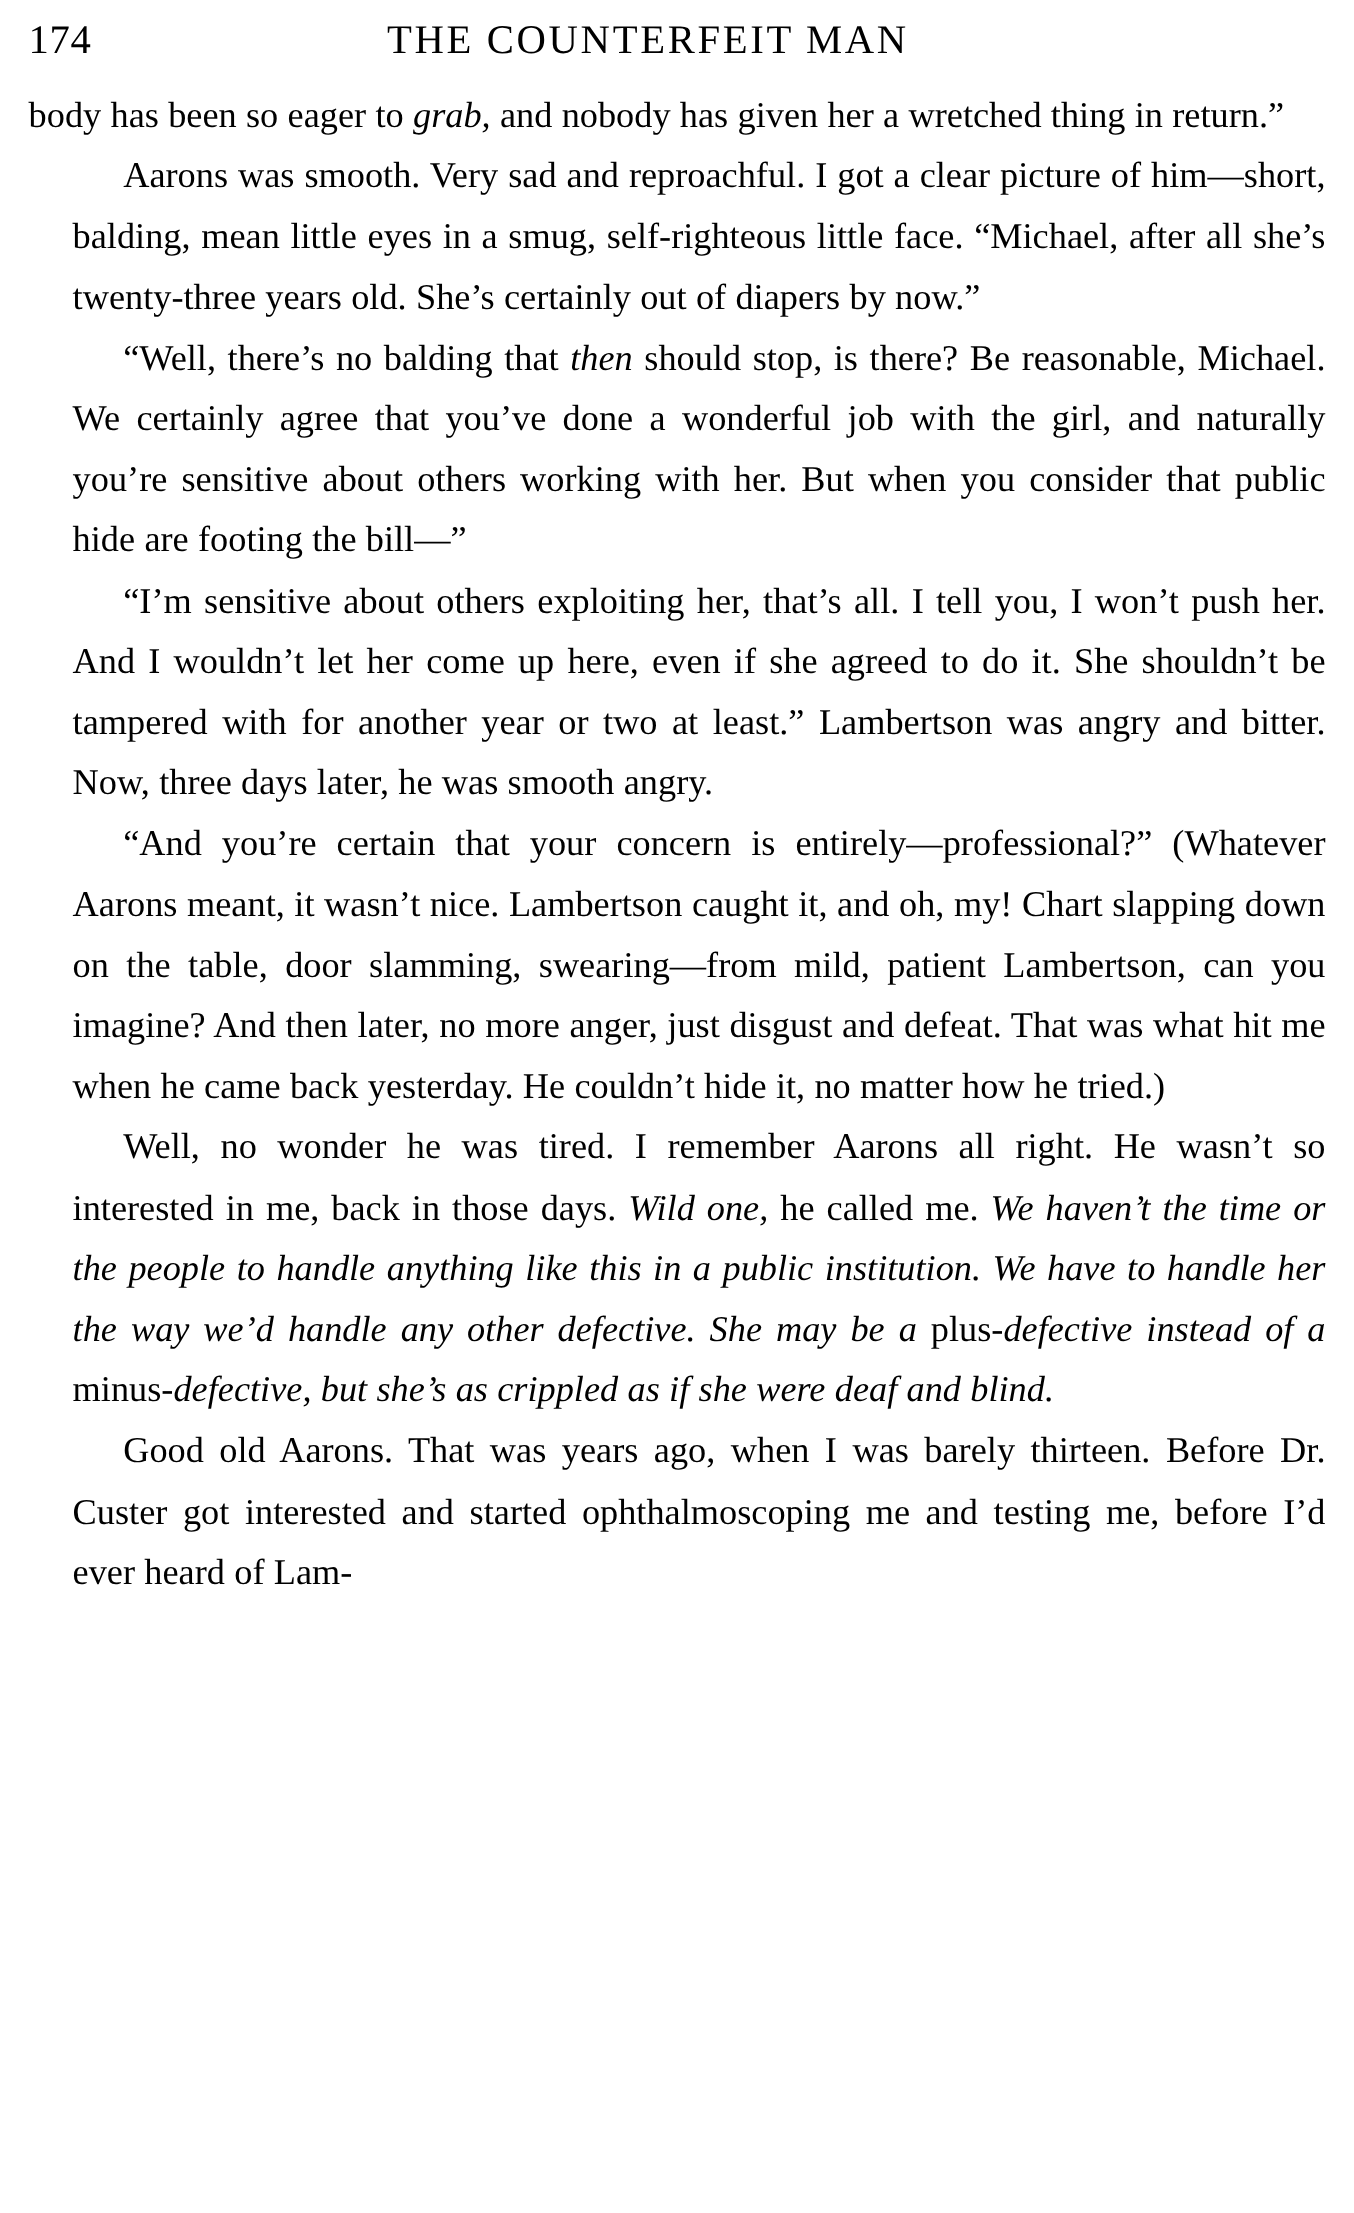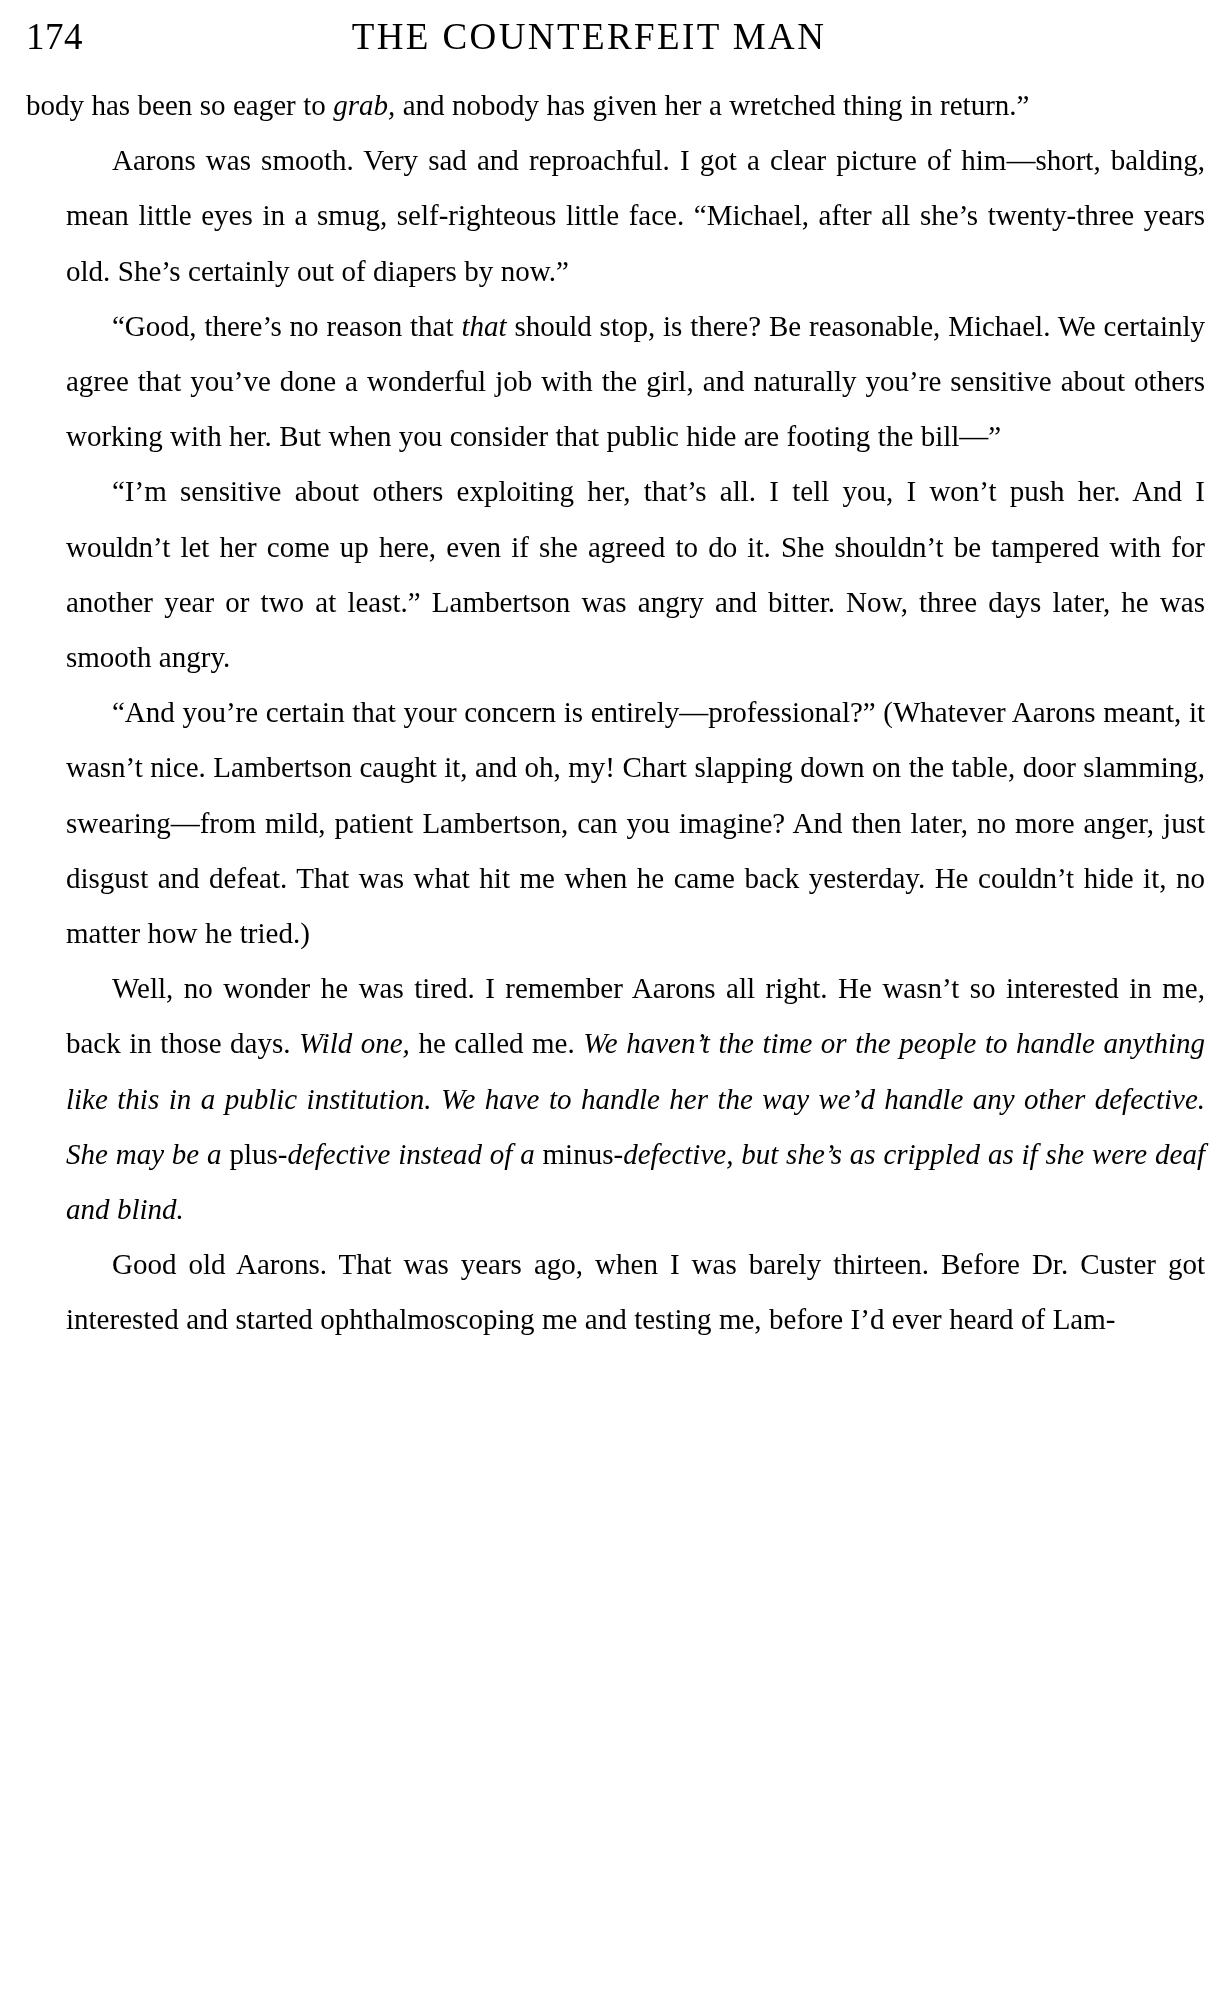--- a/index.html
+++ b/index.html
@@ -35,21 +35,21 @@
     flex: 1;
     text-align: center;
     font-size: 37px;
     font-weight: normal;
     letter-spacing: 2.4px;
     line-height: 1;
     padding-right: 110px;
     white-space: nowrap;
   }
   .body-text {
-    font-size: 29px;
+    font-size: 33px;
     line-height: 55.2px;
     text-align: justify;
     text-justify: inter-word;
     word-spacing: 0.2px;
   }
   .body-text p {
     margin: 0;
   }
   .body-text p.indent {
     text-indent: 46px;
@@ -68,20 +68,20 @@
 <div class="page">
 
   <div class="running-head">
     <span class="folio">174</span>
     <span class="head-title">THE COUNTERFEIT MAN</span>
   </div>
 
   <div class="body-text" id="body">
       <p class="cont"><span>body has been so eager to </span><em>grab,</em><span> and nobody has given her a wretched thing in return.”</span></p>
       <p class="indent"><span>Aarons was smooth. Very sad and reproachful. I got a clear picture of him—short, balding, mean little eyes in a smug, self-righteous little face. “Michael, after all she’s twenty-three years old. She’s certainly out of diapers by now.”</span></p>
-      <p class="indent"><span>“Good, there’s no reason that </span><em>that</em><span> should stop, is there? Be reasonable, Michael. We certainly agree that you’ve done a wonderful job with the girl, and naturally you’re sensitive about others working with her. But when you consider that public hide are footing the bill—”</span></p>
+      <p class="indent"><span>“Well, there’s no balding that </span><em>then</em><span> should stop, is there? Be reasonable, Michael. We certainly agree that you’ve done a wonderful job with the girl, and naturally you’re sensitive about others working with her. But when you consider that public hide are footing the bill—”</span></p>
       <p class="indent"><span>“I’m sensitive about others exploiting her, that’s all. I tell you, I won’t push her. And I wouldn’t let her come up here, even if she agreed to do it. She shouldn’t be tampered with for another year or two at least.” Lambertson was angry and bitter. Now, three days later, he was smooth angry.</span></p>
       <p class="indent"><span>“And you’re certain that your concern is entirely—professional?” (Whatever Aarons meant, it wasn’t nice. Lambertson caught it, and oh, my! Chart slapping down on the table, door slamming, swearing—from mild, patient Lambertson, can you imagine? And then later, no more anger, just disgust and defeat. That was what hit me when he came back yesterday. He couldn’t hide it, no matter how he tried.)</span></p>
       <p class="indent"><span>Well, no wonder he was tired. I remember Aarons all right. He wasn’t so interested in me, back in those days. </span><em>Wild one,</em><span> he called me. </span><em>We haven’t the time or the people to handle anything like this in a public institution. We have to handle her the way we’d handle any other defective. She may be a </em><span>plus-</span><em>defective instead of a </em><span>minus-</span><em>defective, but she’s as crippled as if she were deaf and blind.</em></p>
       <p class="indent"><span>Good old Aarons. That was years ago, when I was barely thirteen. Before Dr. Custer got interested and started ophthalmoscoping me and testing me, before I’d ever heard of Lam-</span></p>
     </div>
 
 </div>
 
 </body></html>

